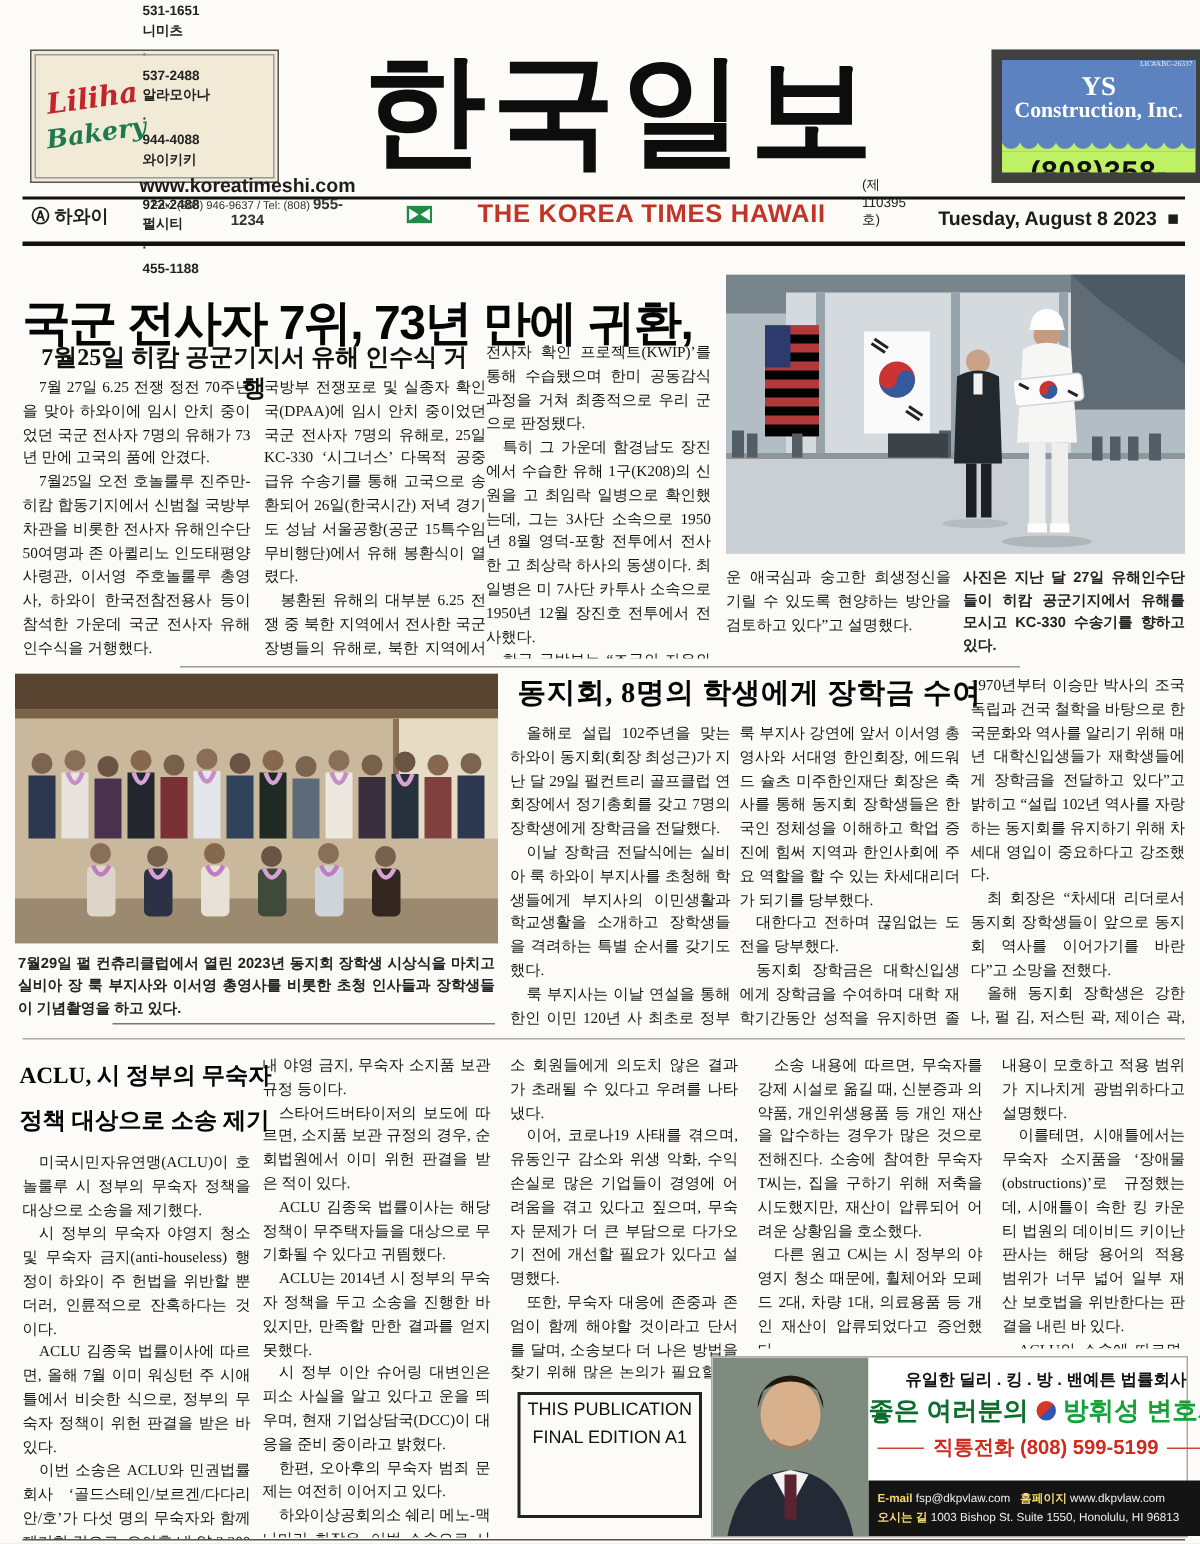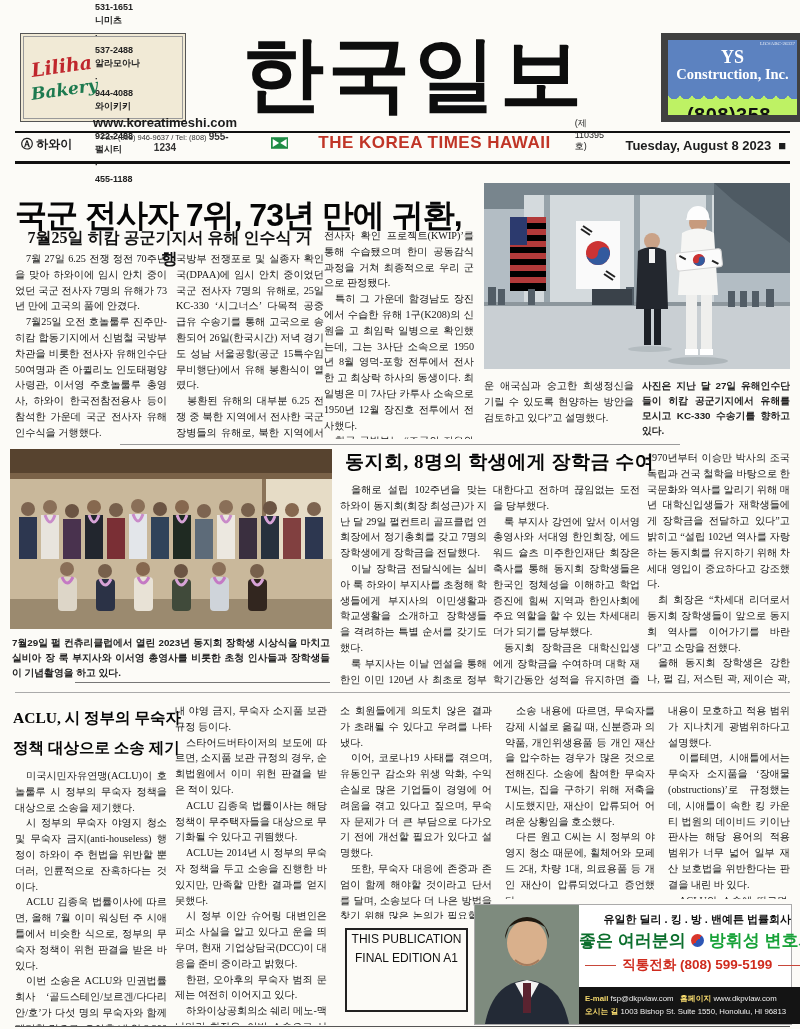--- a/index.html
+++ b/index.html
@@ -380,22 +380,22 @@
   <div class="caption photo2-caption">7월29일 펄 컨츄리클럽에서 열린 2023년 동지회 장학생 시상식을 마치고 실비아 장 룩 부지사와 이서영 총영사를 비롯한 초청 인사들과 장학생들이 기념촬영을 하고 있다.</div>
   <div class="caption-rule"></div>
 
   <div class="a2-headline">동지회, 8명의 학생에게 장학금 수여</div>
   <div class="textcol" style="left:340px; top:482px; width:147px; height:206px;">
       <p>올해로 설립 102주년을 맞는 하와이 동지회(회장 최성근)가 지난 달 29일 펄컨트리 골프클럽 연회장에서 정기총회를 갖고 7명의 장학생에게 장학금을 전달했다.</p>
       <p>이날 장학금 전달식에는 실비아 룩 하와이 부지사를 초청해 학생들에게 부지사의 이민생활과 학교생활을 소개하고 장학생들을 격려하는 특별 순서를 갖기도 했다.</p>
       <p>룩 부지사는 이날 연설을 통해 한인 이민 120년 사 최초로 정부 고위직에 오른 자신을 뛰어 넘어, 많은 한인들이 50번째 100번째가 되기를 기</p>
     </div>
   <div class="textcol cont" style="left:493px; top:482px; width:147px; height:206px;">
+      <p>룩 부지사 강연에 앞서 이서영 총영사와 서대영 한인회장, 에드워드 슐츠 미주한인재단 회장은 축사를 통해 동지회 장학생들은 한국인 정체성을 이해하고 학업 증진에 힘써 지역과 한인사회에 주요 역할을 할 수 있는 차세대리더가 되기를 당부했다.</p>
       <p>대한다고 전하며 끊임없는 도전을 당부했다.</p>
-      <p>룩 부지사 강연에 앞서 이서영 총영사와 서대영 한인회장, 에드워드 슐츠 미주한인재단 회장은 축사를 통해 동지회 장학생들은 한국인 정체성을 이해하고 학업 증진에 힘써 지역과 한인사회에 주요 역할을 할 수 있는 차세대리더가 되기를 당부했다.</p>
       <p>동지회 장학금은 대학신입생에게 장학금을 수여하며 대학 재학기간동안 성적을 유지하면 졸업 때까지 장학금 혜택을 제공하고 있다.</p>
     </div>
   <div class="textcol cont" style="left:647px; top:450px; width:143px; height:238px;">
       <p>1970년부터 이승만 박사의 조국독립과 건국 철학을 바탕으로 한국문화와 역사를 알리기 위해 매년 대학신입생들가 재학생들에게 장학금을 전달하고 있다”고 밝히고 “설립 102년 역사를 자랑하는 동지회를 유지하기 위해 차세대 영입이 중요하다고 강조했다.</p>
       <p>최 회장은 “차세대 리더로서 동지회 장학생들이 앞으로 동지회 역사를  이어가기를 바란다”고 소망을 전했다.</p>
       <p>올해 동지회 장학생은 강한나, 펄 김, 저스틴 곽, 제이슨 곽, 오드로 오, 앤토니 이, 어린 송</p>
     </div>
 
   <div class="h-rule" style="left:15px; top:692px; width:775px; background:#aaa;"></div>
 

